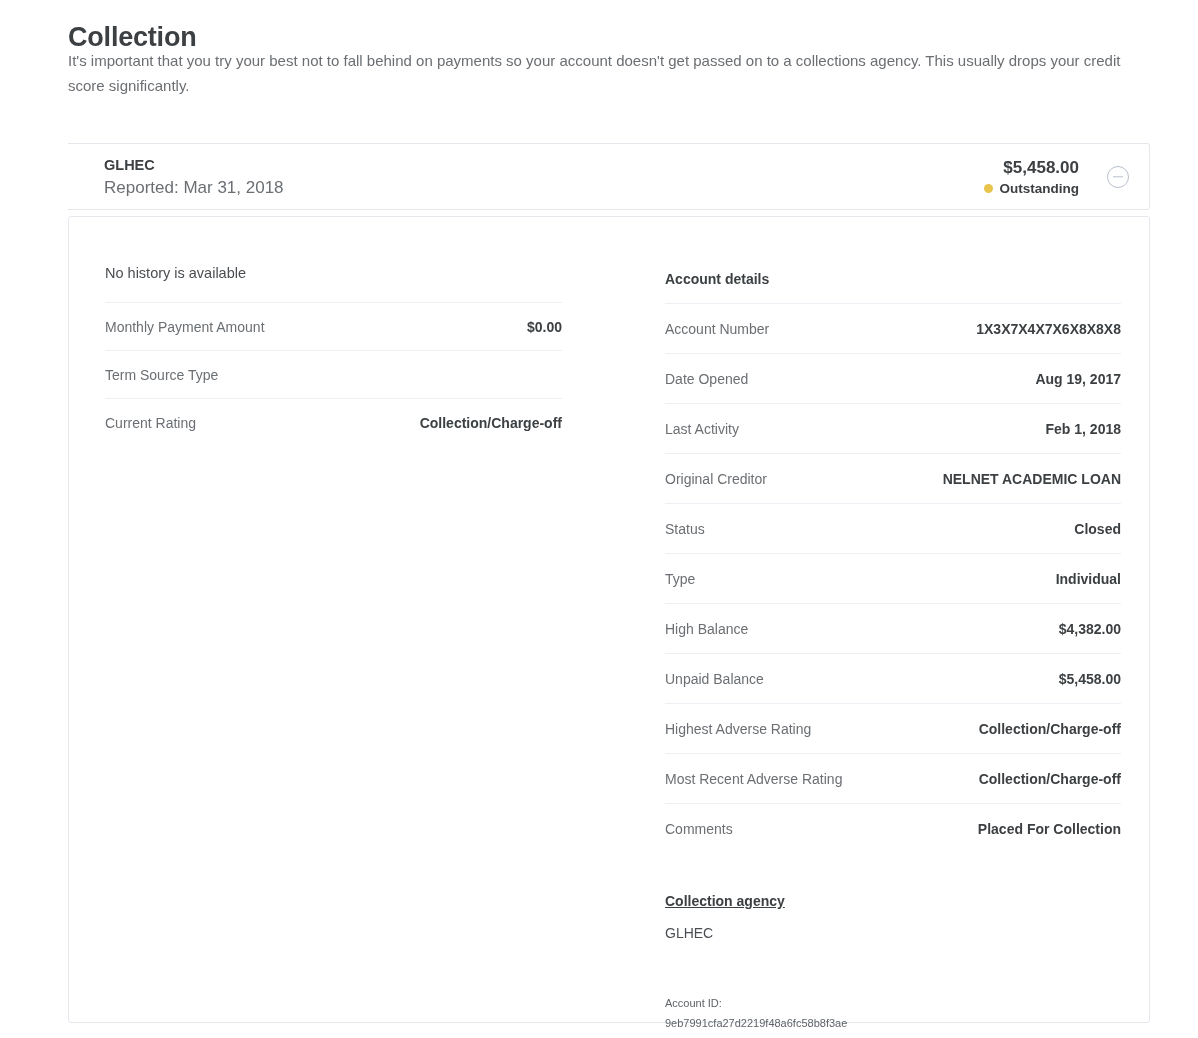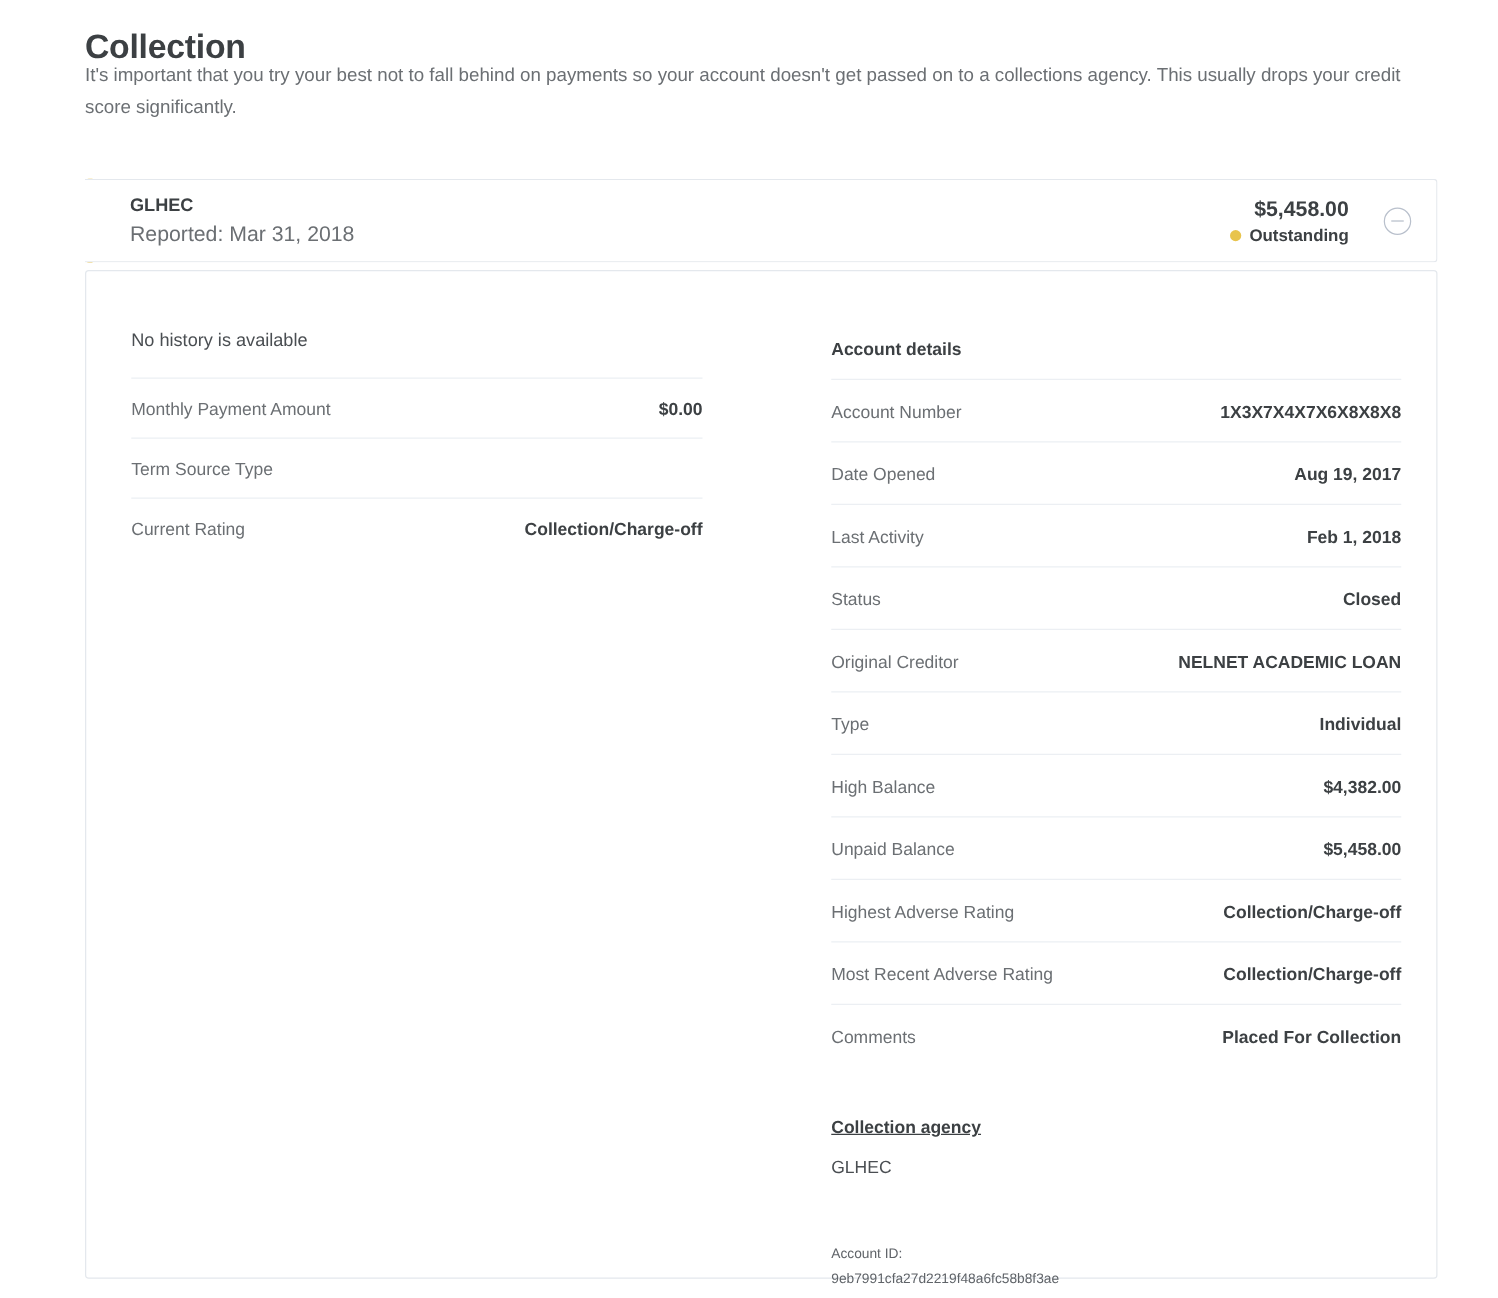--- a/index.html
+++ b/index.html
@@ -288,26 +288,26 @@
         </div>
         <div class="row">
           <span class="label">Date Opened</span>
           <span class="value">Aug 19, 2017</span>
         </div>
         <div class="row">
           <span class="label">Last Activity</span>
           <span class="value">Feb 1, 2018</span>
         </div>
         <div class="row">
+          <span class="label">Original Creditor</span>
+          <span class="value">NELNET ACADEMIC LOAN</span>
+        </div>
+        <div class="row">
           <span class="label">Status</span>
           <span class="value">Closed</span>
-        </div>
-        <div class="row">
-          <span class="label">Original Creditor</span>
-          <span class="value">NELNET ACADEMIC LOAN</span>
         </div>
         <div class="row">
           <span class="label">Type</span>
           <span class="value">Individual</span>
         </div>
         <div class="row">
           <span class="label">High Balance</span>
           <span class="value">$4,382.00</span>
         </div>
         <div class="row">

